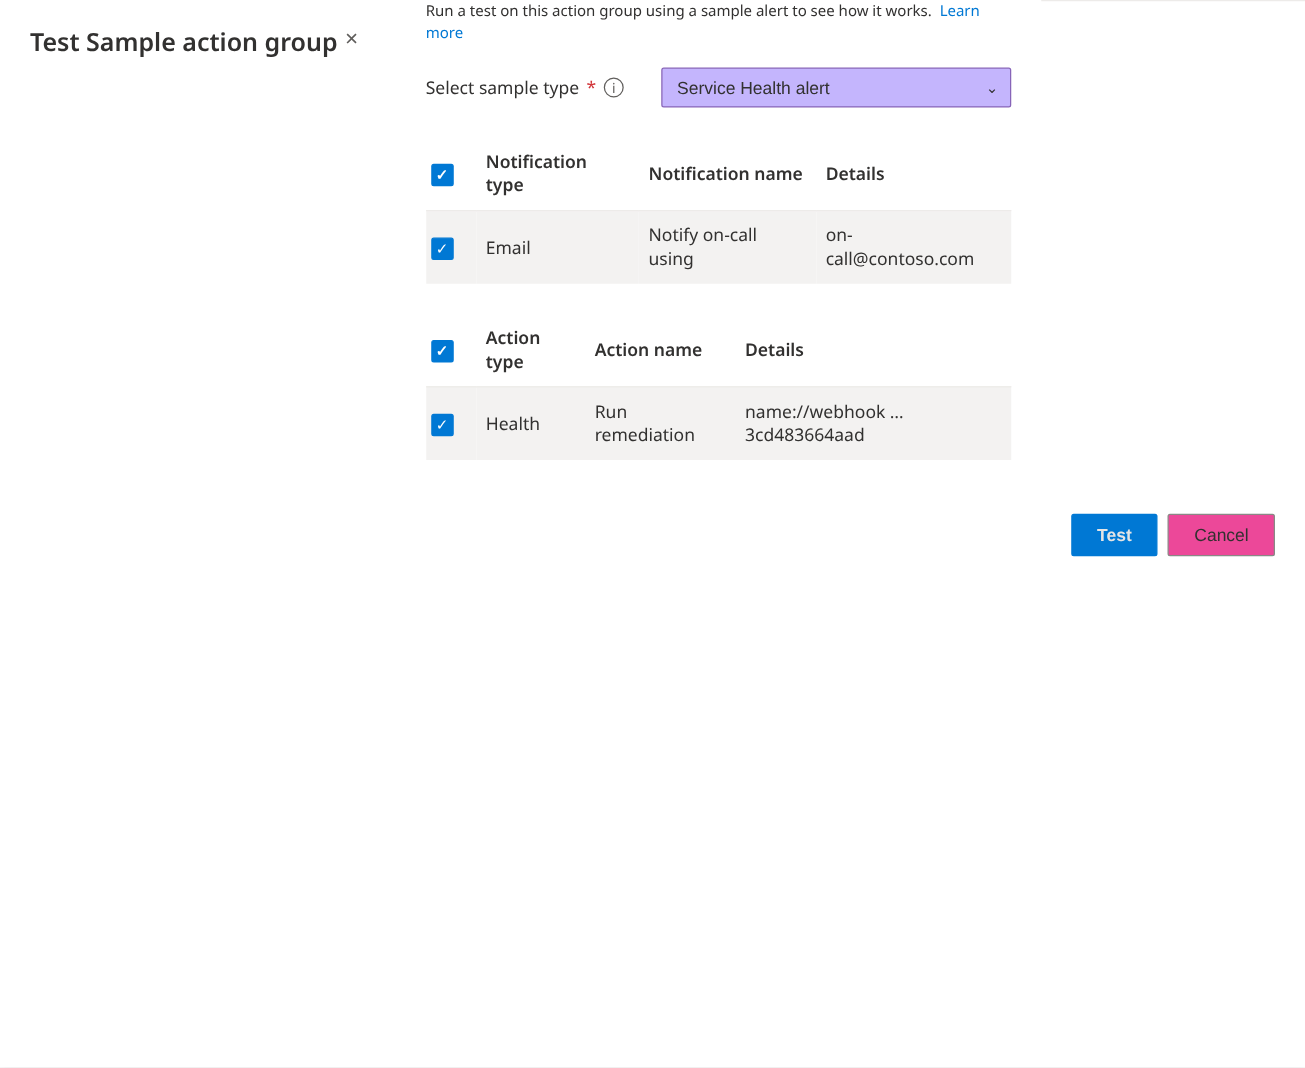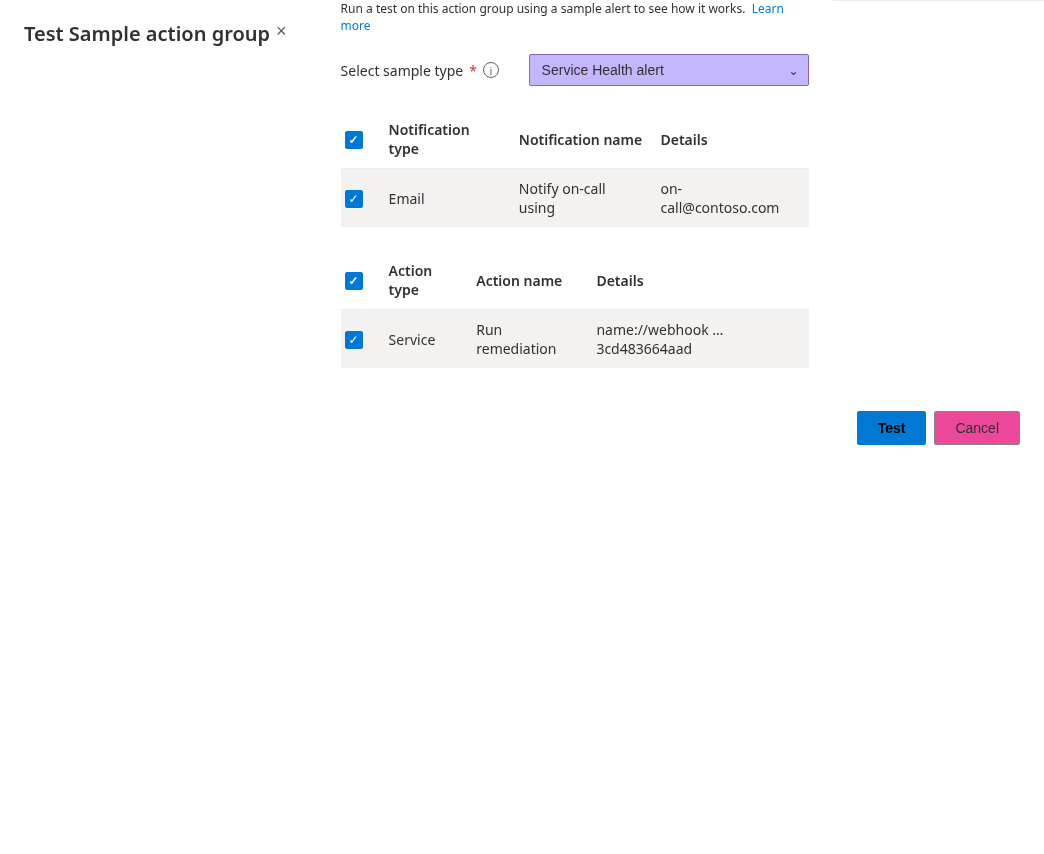--- a/index.html
+++ b/index.html
@@ -198,21 +198,21 @@
 
     .dialog-footer {
       border-top: 1px solid #edebe9;
       padding: 16px 24px;
       display: flex;
       gap: 8px;
       align-items: center;
     }
     .btn-primary {
       background: #0078d4;
-      color: #000000;
+      color: #e5e5e5;
       border: 1.5px solid #0078d4;
       padding: 8px 20px;
       font-size: 14px;
       font-weight: 600;
       border-radius: 2px;
       cursor: pointer;
     }
     .btn-secondary {
       background: #ec4899;
       color: #323130;
@@ -300,21 +300,21 @@
             <th>Details</th>
           </tr>
         </thead>
         <tbody>
           <tr class="table-row">
             <td>
               <div class="checkbox-checked">
                 <span class="check">✓</span>
               </div>
             </td>
-            <td class="email-text">Service</td>
+            <td class="email-text">Health</td>
             <td class="action-name">Run remediation</td>
             <td class="webhook-detail">name://webhook … 3cd483664aad</td>
           </tr>
         </tbody>
       </table>
     </div>
   </div>
 
   <div class="dialog-footer">
     <button class="btn-primary">Test</button>

